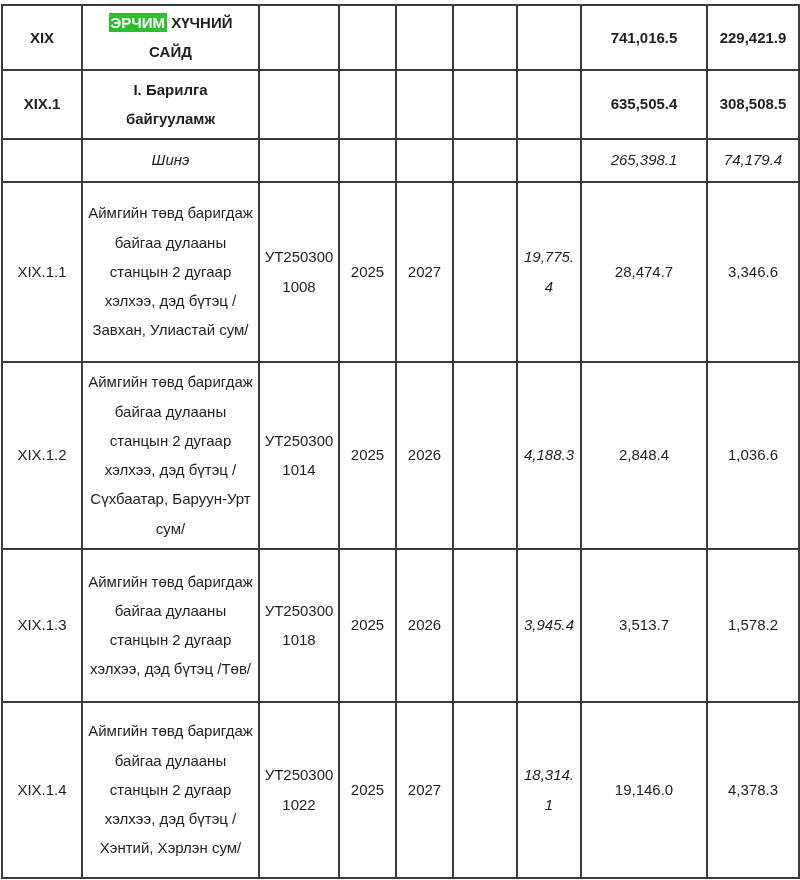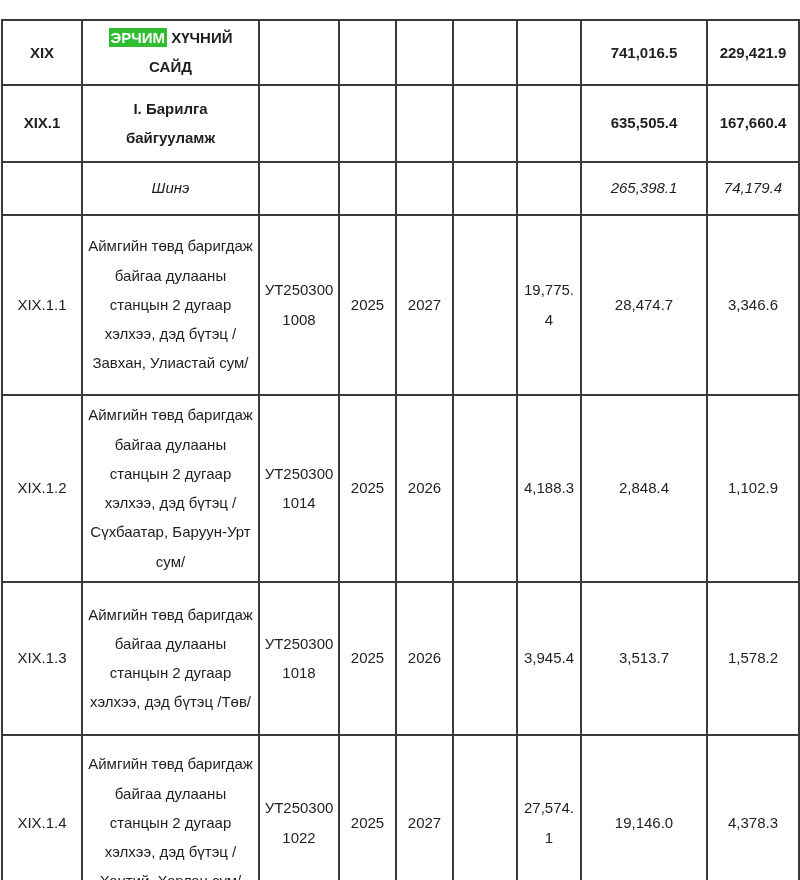--- a/index.html
+++ b/index.html
@@ -13,21 +13,21 @@
     margin: 0;
     padding: 0;
     background: var(--background);
     font-family: "Liberation Sans", sans-serif;
   }
   .page {
     width: 800px;
     height: 880px;
     background: var(--background);
     overflow: hidden;
-    padding-top: 19px;
+    padding-top: 4px;
     box-sizing: border-box;
   }
   table.budget {
     border-collapse: collapse;
     table-layout: fixed;
     width: 797px;
     margin-left: 1px;
   }
   table.budget td {
     border: 2px solid var(--border);
@@ -44,20 +44,21 @@
     text-align: left;
     padding: 2px 12px 2px 8px;
   }
   td.c-pcode {
     padding: 2px 11px;
     word-break: break-all;
   }
   td.c-amt1 {
     padding: 2px 9px;
     word-break: break-all;
+    font-style: italic;
   }
   td.c-amt2, td.c-amt3 {
     padding: 2px 4px;
   }
   
   tr.row-bold td { font-weight: 700; }
   tr.row-italic td { font-style: italic; }
   
   .hl {
     background: var(--highlight-bg);
@@ -88,33 +89,33 @@
         <td class="c-title"><span class="hl">ЭРЧИМ</span><span> ХҮЧНИЙ САЙД</span></td>
         <td class="c-pcode"></td>
         <td class="c-year1"></td>
         <td class="c-year2"></td>
         <td class="c-blank"></td>
         <td class="c-amt1"></td>
         <td class="c-amt2">741,016.5</td>
         <td class="c-amt3">229,421.9</td>
       </tr>
 
-      <tr class="row-bold" style="height:77px">
+      <tr class="row-bold" style="height:69px">
         <td class="c-code">XIX.1</td>
         <td class="c-title">I. Барилга байгууламж</td>
         <td class="c-pcode"></td>
         <td class="c-year1"></td>
         <td class="c-year2"></td>
         <td class="c-blank"></td>
         <td class="c-amt1"></td>
         <td class="c-amt2">635,505.4</td>
-        <td class="c-amt3">167,660.4</td>
+        <td class="c-amt3">308,508.5</td>
       </tr>
 
-      <tr class="row-italic" style="height:53px">
+      <tr class="row-italic" style="height:43px">
         <td class="c-code"></td>
         <td class="c-title">Шинэ</td>
         <td class="c-pcode"></td>
         <td class="c-year1"></td>
         <td class="c-year2"></td>
         <td class="c-blank"></td>
         <td class="c-amt1"></td>
         <td class="c-amt2">265,398.1</td>
         <td class="c-amt3">74,179.4</td>
       </tr>
@@ -133,21 +134,21 @@
 
       <tr style="height:187px">
         <td class="c-code">XIX.1.2</td>
         <td class="c-title">Аймгийн төвд баригдаж байгаа дулааны станцын 2 дугаар хэлхээ, дэд бүтэц /Сүхбаатар, Баруун-Урт сум/</td>
         <td class="c-pcode">УТ2503001014</td>
         <td class="c-year1">2025</td>
         <td class="c-year2">2026</td>
         <td class="c-blank"></td>
         <td class="c-amt1">4,188.3</td>
         <td class="c-amt2">2,848.4</td>
-        <td class="c-amt3">1,102.9</td>
+        <td class="c-amt3">1,036.6</td>
       </tr>
 
       <tr style="height:153px">
         <td class="c-code">XIX.1.3</td>
         <td class="c-title">Аймгийн төвд баригдаж байгаа дулааны станцын 2 дугаар хэлхээ, дэд бүтэц /Төв/</td>
         <td class="c-pcode">УТ2503001018</td>
         <td class="c-year1">2025</td>
         <td class="c-year2">2026</td>
         <td class="c-blank"></td>
         <td class="c-amt1">3,945.4</td>
@@ -155,20 +156,20 @@
         <td class="c-amt3">1,578.2</td>
       </tr>
 
       <tr style="height:176px">
         <td class="c-code">XIX.1.4</td>
         <td class="c-title">Аймгийн төвд баригдаж байгаа дулааны станцын 2 дугаар хэлхээ, дэд бүтэц /Хэнтий, Хэрлэн сум/</td>
         <td class="c-pcode">УТ2503001022</td>
         <td class="c-year1">2025</td>
         <td class="c-year2">2027</td>
         <td class="c-blank"></td>
-        <td class="c-amt1">27,574.1</td>
+        <td class="c-amt1">18,314.1</td>
         <td class="c-amt2">19,146.0</td>
         <td class="c-amt3">4,378.3</td>
       </tr>
 
     </tbody>
   </table>
 </div>
 
 </body></html>

